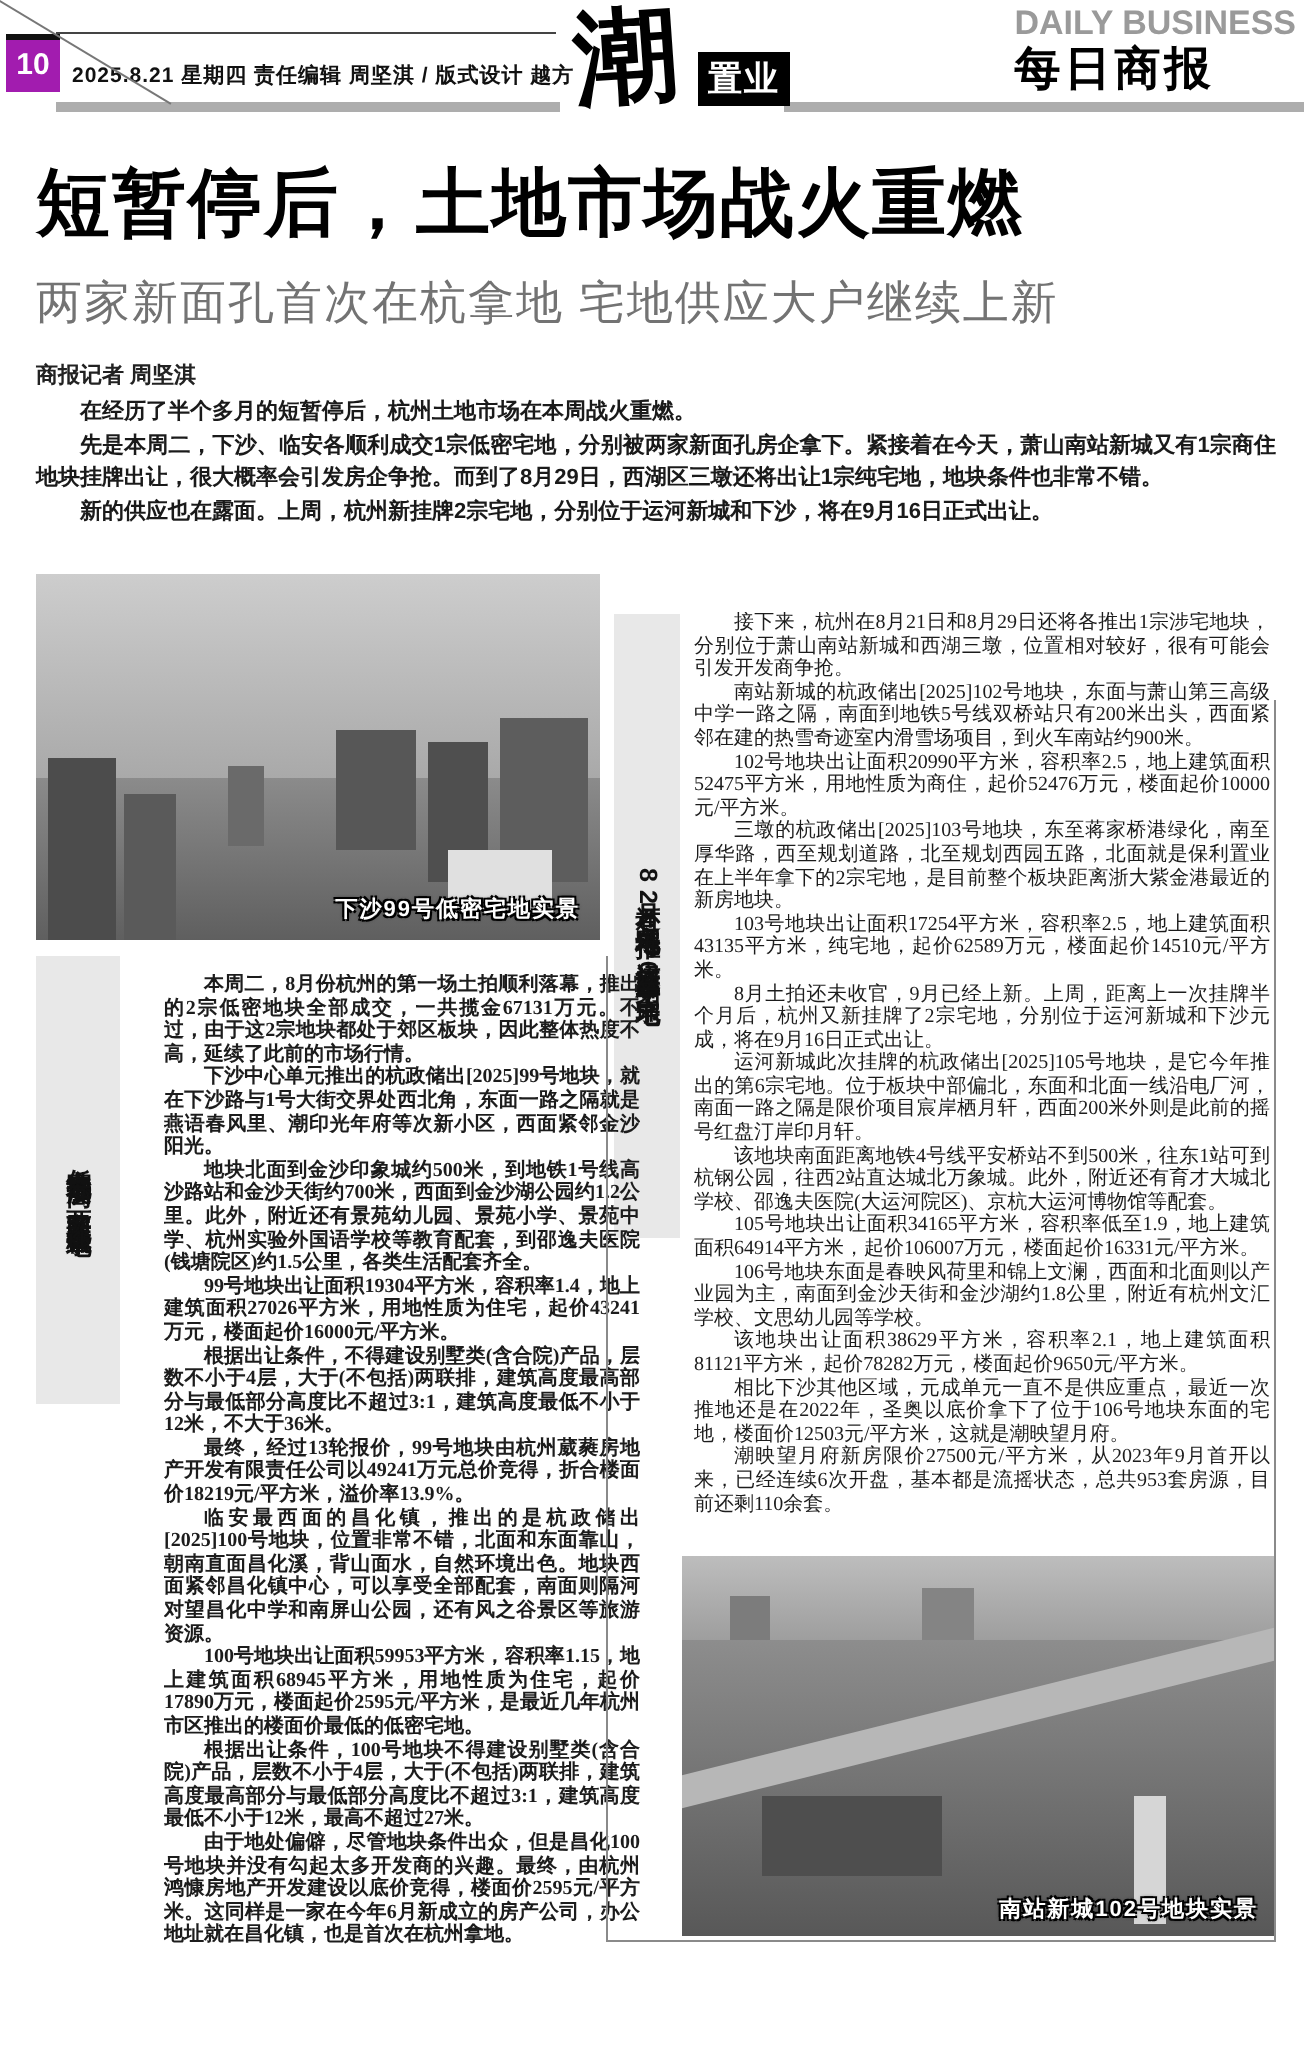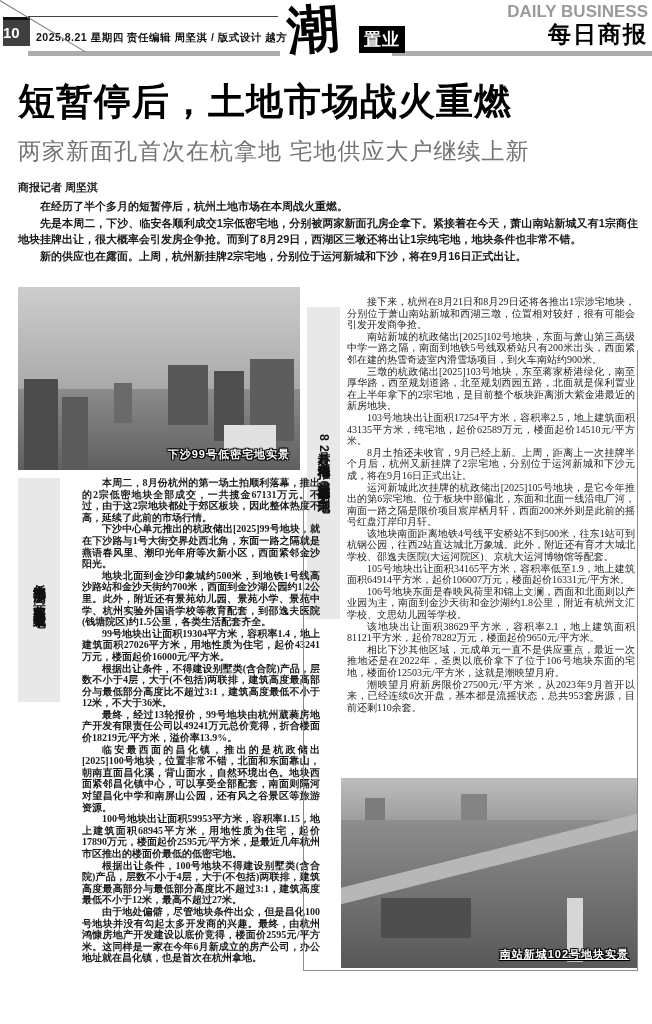--- a/index.html
+++ b/index.html
@@ -1,32 +1,32 @@
 <!DOCTYPE html>
 <html><head>
 <meta charset="utf-8">
 <style>
   html,body{margin:0;padding:0;background:#fff;}
   .page{position:relative;width:652px;height:1024px;background:#fff;overflow:hidden;
         font-family:"Liberation Serif","DejaVu Serif",serif;color:#111;}
   
   .hdr-topline{position:absolute;left:28px;top:16px;width:250px;height:0;border-top:1px solid #444;}
-  .page-num{position:absolute;left:3px;top:17px;width:27px;height:26px;background:#404040;
+  .page-num{position:absolute;left:3px;top:17px;width:27px;height:26px;background:#a21caf;
             border-top:3px solid #111;color:#fff;font:bold 15px/26px "Liberation Sans","DejaVu Sans",sans-serif;
-            }
+            text-align:center;}
   .date-line{position:absolute;left:36px;top:31px;font:bold 10.5px "Liberation Sans","DejaVu Sans",sans-serif;
              color:#111;letter-spacing:.5px;white-space:nowrap;}
   .bar{position:absolute;height:5px;background:#adadad;}
   .bar-left{left:28px;top:51px;width:252px;}
   .bar-right{left:392px;top:51px;width:260px;}
   .logo{position:absolute;left:287px;top:2px;display:flex;align-items:center;}
   .logo-char{font:900 52px/56px "Liberation Serif","DejaVu Serif",serif;transform:rotate(-4deg);color:#000;}
-  .logo-tag{margin-left:20px;margin-top:18px;background:#000;color:#fff;padding:2px 5px;
+  .logo-tag{margin-left:10px;margin-top:18px;background:#000;color:#fff;padding:2px 5px;
             font:bold 17px "Liberation Sans","DejaVu Sans",sans-serif;letter-spacing:1px;}
-  .masthead{position:absolute;right:4px;top:2px;text-align:right;}
+  .masthead{position:absolute;right:4px;top:2px;text-align:left;}
   .masthead-en{font:bold 17px "Liberation Sans","DejaVu Sans",sans-serif;color:#9a9a9a;letter-spacing:0;}
   .masthead-cn{font:900 23px/26px "Liberation Serif","DejaVu Serif",serif;color:#000;letter-spacing:2px;}
   
   .h1{position:absolute;left:18px;top:80px;font:900 37px/44px "Liberation Sans","DejaVu Sans",sans-serif;
       color:#000;letter-spacing:1px;white-space:nowrap;}
   .h2{position:absolute;left:18px;top:136px;font:500 23px/30px "Liberation Sans","DejaVu Sans",sans-serif;
       color:#737373;letter-spacing:1px;white-space:nowrap;}
   .byline{position:absolute;left:18px;top:180px;font:bold 11px "Liberation Sans","DejaVu Sans",sans-serif;color:#222;text-align:center;}
   .intro{position:absolute;left:18px;top:198px;width:620px;
          font:600 11px/16.5px "Liberation Sans","DejaVu Sans",sans-serif;color:#1a1a1a;}
@@ -42,29 +42,29 @@
   .photo2{left:341px;top:778px;width:296px;height:190px;}
   .photo2 .far{position:absolute;left:0;top:0;width:100%;height:22%;
                background:linear-gradient(#bdbdbd,#9e9e9e);}
   .photo2 .site{position:absolute;left:0;top:22%;width:100%;height:78%;
                background:linear-gradient(#8d8d8d,#585858);}
   .road{position:absolute;background:#b7b7b7;transform:rotate(-14deg);}
   .caption{position:absolute;color:#fff;font:bold 11px "Liberation Sans","DejaVu Sans",sans-serif;
            text-shadow:0 0 2px #000,1px 1px 0 #000,-1px -1px 0 #000,1px -1px 0 #000,-1px 1px 0 #000;
            letter-spacing:1px;white-space:nowrap;}
   .cap1{right:10px;bottom:8px;}
-  .cap2{right:8px;bottom:6px;text-decoration:underline;}
+  .cap2{right:8px;bottom:6px;}
   
   .vhead{position:absolute;background:#e8e8e8;display:flex;align-items:center;justify-content:center;}
   .vhead-left{left:18px;top:478px;width:42px;height:224px;}
   .vhead-right{left:307px;top:307px;width:33px;height:312px;}
   .vtext{writing-mode:vertical-rl;font:bold 12.5px "Liberation Sans","DejaVu Sans",sans-serif;
          color:#111;letter-spacing:1px;}
   
-  .col{position:absolute;font-size:10px;line-height:11.6px;color:#1c1c1c;overflow:hidden;}
+  .col{position:absolute;font-size:10px;line-height:11.6px;color:#1c1c1c;overflow:hidden;margin-top:10px;}
   .col p{margin:0;text-indent:2em;text-align:justify;}
   .col-left{left:82px;top:477px;width:238px;height:531px;font-weight:bold;}
   .col-right{left:347px;top:296px;width:288px;height:478px;}
   
   .rule{position:absolute;background:#8a8a8a;}
   .rule-divider{left:303px;top:478px;width:1px;height:492px;}
   .rule-right{left:637px;top:350px;width:1px;height:620px;}
   .rule-bottom{left:303px;top:970px;width:335px;height:1px;}
   .rule-diag{left:563px;top:291px;width:100px;height:1px;background:#777;
              transform:rotate(31deg);transform-origin:left top;}
@@ -127,20 +127,21 @@
     <p>最终，经过13轮报价，99号地块由杭州葳蕤房地产开发有限责任公司以49241万元总价竞得，折合楼面价18219元/平方米，溢价率13.9%。</p>
     <p>临安最西面的昌化镇，推出的是杭政储出[2025]100号地块，位置非常不错，北面和东面靠山，朝南直面昌化溪，背山面水，自然环境出色。地块西面紧邻昌化镇中心，可以享受全部配套，南面则隔河对望昌化中学和南屏山公园，还有风之谷景区等旅游资源。</p>
     <p>100号地块出让面积59953平方米，容积率1.15，地上建筑面积68945平方米，用地性质为住宅，起价17890万元，楼面起价2595元/平方米，是最近几年杭州市区推出的楼面价最低的低密宅地。</p>
     <p>根据出让条件，100号地块不得建设别墅类(含合院)产品，层数不小于4层，大于(不包括)两联排，建筑高度最高部分与最低部分高度比不超过3:1，建筑高度最低不小于12米，最高不超过27米。</p>
     <p>由于地处偏僻，尽管地块条件出众，但是昌化100号地块并没有勾起太多开发商的兴趣。最终，由杭州鸿慷房地产开发建设以底价竞得，楼面价2595元/平方米。这同样是一家在今年6月新成立的房产公司，办公地址就在昌化镇，也是首次在杭州拿地。</p>
   </div>
 
   <div class="col col-right">
     <p>接下来，杭州在8月21日和8月29日还将各推出1宗涉宅地块，分别位于萧山南站新城和西湖三墩，位置相对较好，很有可能会引发开发商争抢。</p>
     <p>南站新城的杭政储出[2025]102号地块，东面与萧山第三高级中学一路之隔，南面到地铁5号线双桥站只有200米出头，西面紧邻在建的热雪奇迹室内滑雪场项目，到火车南站约900米。</p>
+    <p>102号地块出让面积20990平方米，容积率2.5，地上建筑面积52475平方米，用地性质为商住，起价52476万元，楼面起价10000元/平方米。</p>
     <p>三墩的杭政储出[2025]103号地块，东至蒋家桥港绿化，南至厚华路，西至规划道路，北至规划西园五路，北面就是保利置业在上半年拿下的2宗宅地，是目前整个板块距离浙大紫金港最近的新房地块。</p>
     <p>103号地块出让面积17254平方米，容积率2.5，地上建筑面积43135平方米，纯宅地，起价62589万元，楼面起价14510元/平方米。</p>
     <p>8月土拍还未收官，9月已经上新。上周，距离上一次挂牌半个月后，杭州又新挂牌了2宗宅地，分别位于运河新城和下沙元成，将在9月16日正式出让。</p>
     <p>运河新城此次挂牌的杭政储出[2025]105号地块，是它今年推出的第6宗宅地。位于板块中部偏北，东面和北面一线沿电厂河，南面一路之隔是限价项目宸岸栖月轩，西面200米外则是此前的摇号红盘汀岸印月轩。</p>
     <p>该地块南面距离地铁4号线平安桥站不到500米，往东1站可到杭钢公园，往西2站直达城北万象城。此外，附近还有育才大城北学校、邵逸夫医院(大运河院区)、京杭大运河博物馆等配套。</p>
     <p>105号地块出让面积34165平方米，容积率低至1.9，地上建筑面积64914平方米，起价106007万元，楼面起价16331元/平方米。</p>
     <p>106号地块东面是春映风荷里和锦上文澜，西面和北面则以产业园为主，南面到金沙天街和金沙湖约1.8公里，附近有杭州文汇学校、文思幼儿园等学校。</p>
     <p>该地块出让面积38629平方米，容积率2.1，地上建筑面积81121平方米，起价78282万元，楼面起价9650元/平方米。</p>
     <p>相比下沙其他区域，元成单元一直不是供应重点，最近一次推地还是在2022年，圣奥以底价拿下了位于106号地块东面的宅地，楼面价12503元/平方米，这就是潮映望月府。</p>
     <p>潮映望月府新房限价27500元/平方米，从2023年9月首开以来，已经连续6次开盘，基本都是流摇状态，总共953套房源，目前还剩110余套。</p>

